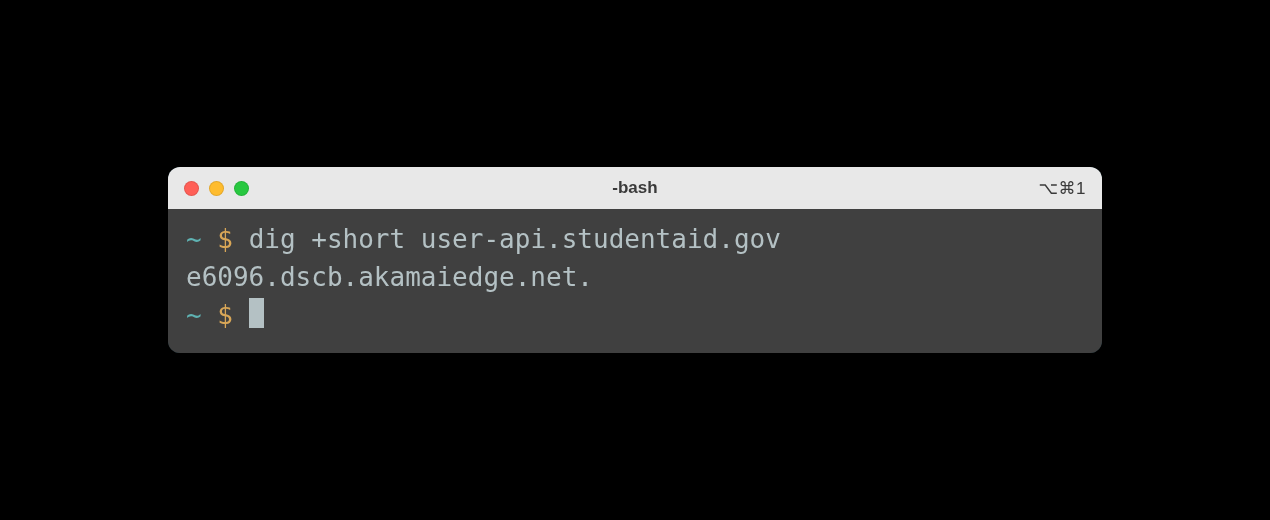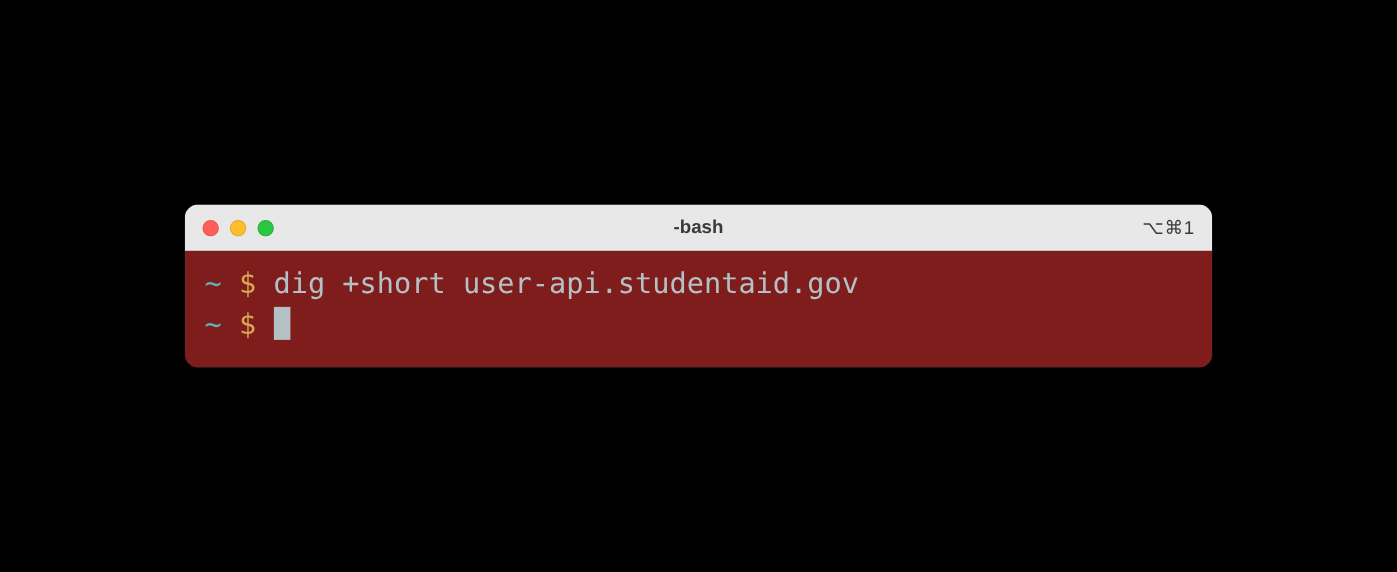--- a/index.html
+++ b/index.html
@@ -75,21 +75,21 @@
     .tab-indicator {
       margin-left: auto;
       font-family: -apple-system, "Helvetica Neue", Arial, sans-serif;
       font-size: 17px;
       font-weight: 500;
       color: #3a3a3a;
       letter-spacing: 0.5px;
     }
     
     .terminal-body {
-      background: #7f1d1d;
+      background: #404040;
       padding: 12px 18px 18px 18px;
       font-size: 26px;
       line-height: 1.45;
       color: #b4c1c4;
     }
     
     .line {
       white-space: pre;
     }
     
@@ -127,15 +127,16 @@
       <div class="traffic-light close"></div>
       <div class="traffic-light minimize"></div>
       <div class="traffic-light zoom"></div>
     </div>
     <div class="window-title">-bash</div>
     <div class="tab-indicator">⌥⌘1</div>
   </div>
 
   <div class="terminal-body">
     <div class="line"><span class="prompt-tilde">~</span> <span class="prompt-dollar">$</span> <span class="command-text">dig +short user-api.studentaid.gov</span></div>
+    <div class="line output-text">e6096.dscb.akamaiedge.net.</div>
     <div class="line"><span class="prompt-tilde">~</span> <span class="prompt-dollar">$</span> <span class="cursor"></span></div>
   </div>
 </div>
 
 </body></html>

